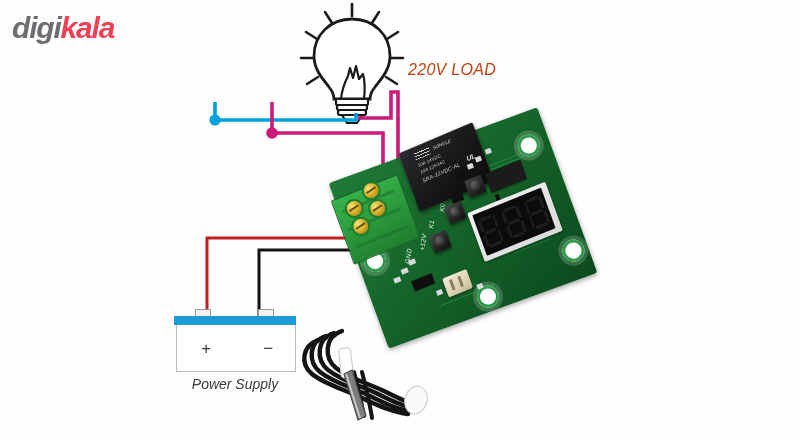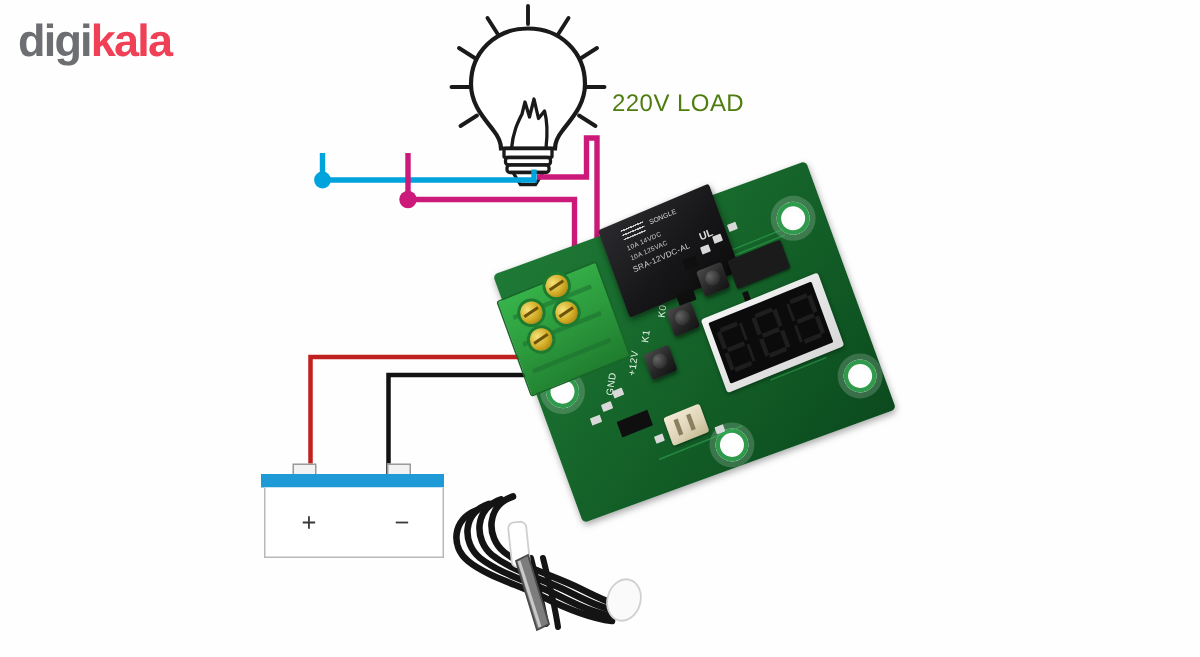--- a/index.html
+++ b/index.html
@@ -1,31 +1,31 @@
 <!DOCTYPE html>
 <html><head>
 <meta charset="utf-8">
 <style>
   html,body{margin:0;padding:0;background:#fff;}
   body{width:800px;height:438px;overflow:hidden;position:relative;
        font-family:"Liberation Sans",sans-serif;}
-  #stage{position:absolute;left:0;top:0;width:800px;height:438px;background:#fefefe;overflow:hidden;}
+  #stage{position:absolute;left:0;top:0;width:800px;height:438px;background:#fefefe;overflow:hidden;font-style:italic;}
 
   
   #logo{position:absolute;left:12px;top:11px;font-size:30px;font-weight:700;letter-spacing:-1.2px;}
   #logo .a{color:#6D6E71;}
   #logo .b{color:#EF4056;}
 
   
   #vbox{position:absolute;left:197px;top:69px;width:108px;height:33px;background:#ED1C24;
         display:flex;align-items:center;justify-content:center;}
   #vbox span{color:#fff;font-size:22px;font-weight:400;letter-spacing:.5px;}
 
   
-  #loadlbl{position:absolute;left:408px;top:61px;font-size:16px;color:#4d7c0f;letter-spacing:.3px;white-space:nowrap;}
+  #loadlbl{position:absolute;left:408px;top:61px;font-size:16px;color:#c2410c;letter-spacing:.3px;white-space:nowrap;}
 
   
   #bulb{position:absolute;left:292px;top:2px;width:120px;height:124px;}
 
   
   #wires{position:absolute;left:0;top:0;width:800px;height:438px;}
 
   
   #batt{position:absolute;left:174px;top:316px;width:122px;height:56px;}
   #batt .top{position:absolute;left:0;top:0;width:122px;height:9px;background:#1E9BD7;}
@@ -167,20 +167,21 @@
 
   <div id="batt">
     <div class="tab tabp"></div>
     <div class="tab tabn"></div>
     <div class="top"></div>
     <div class="body">
       <div class="pm pp">+</div>
       <div class="pm nn">−</div>
     </div>
   </div>
+  <div id="psLbl">Power Supply</div>
 
   <div id="pcbwrap">
     <div id="pcb">
 
       <div class="hole" id="h1">
           <i></i>
         </div>
       <div class="hole" id="h2">
           <i></i>
         </div>

